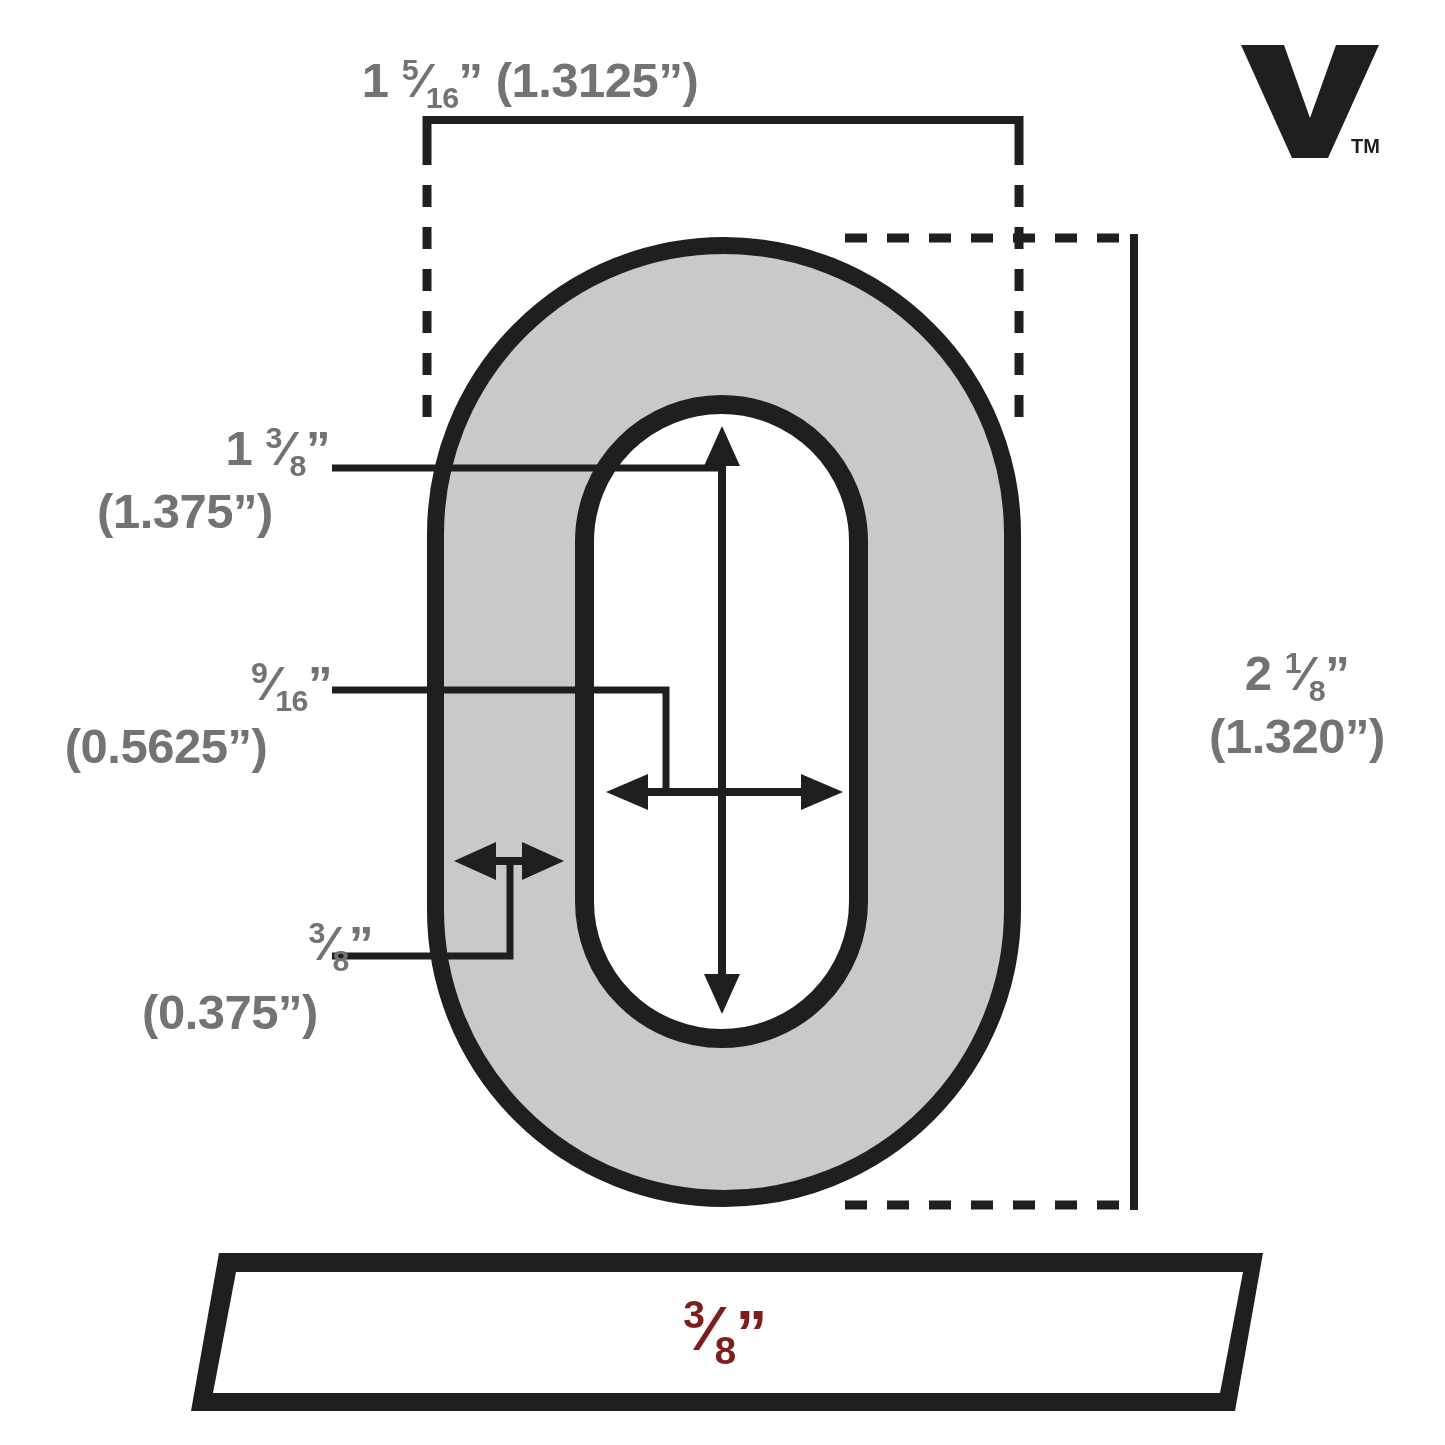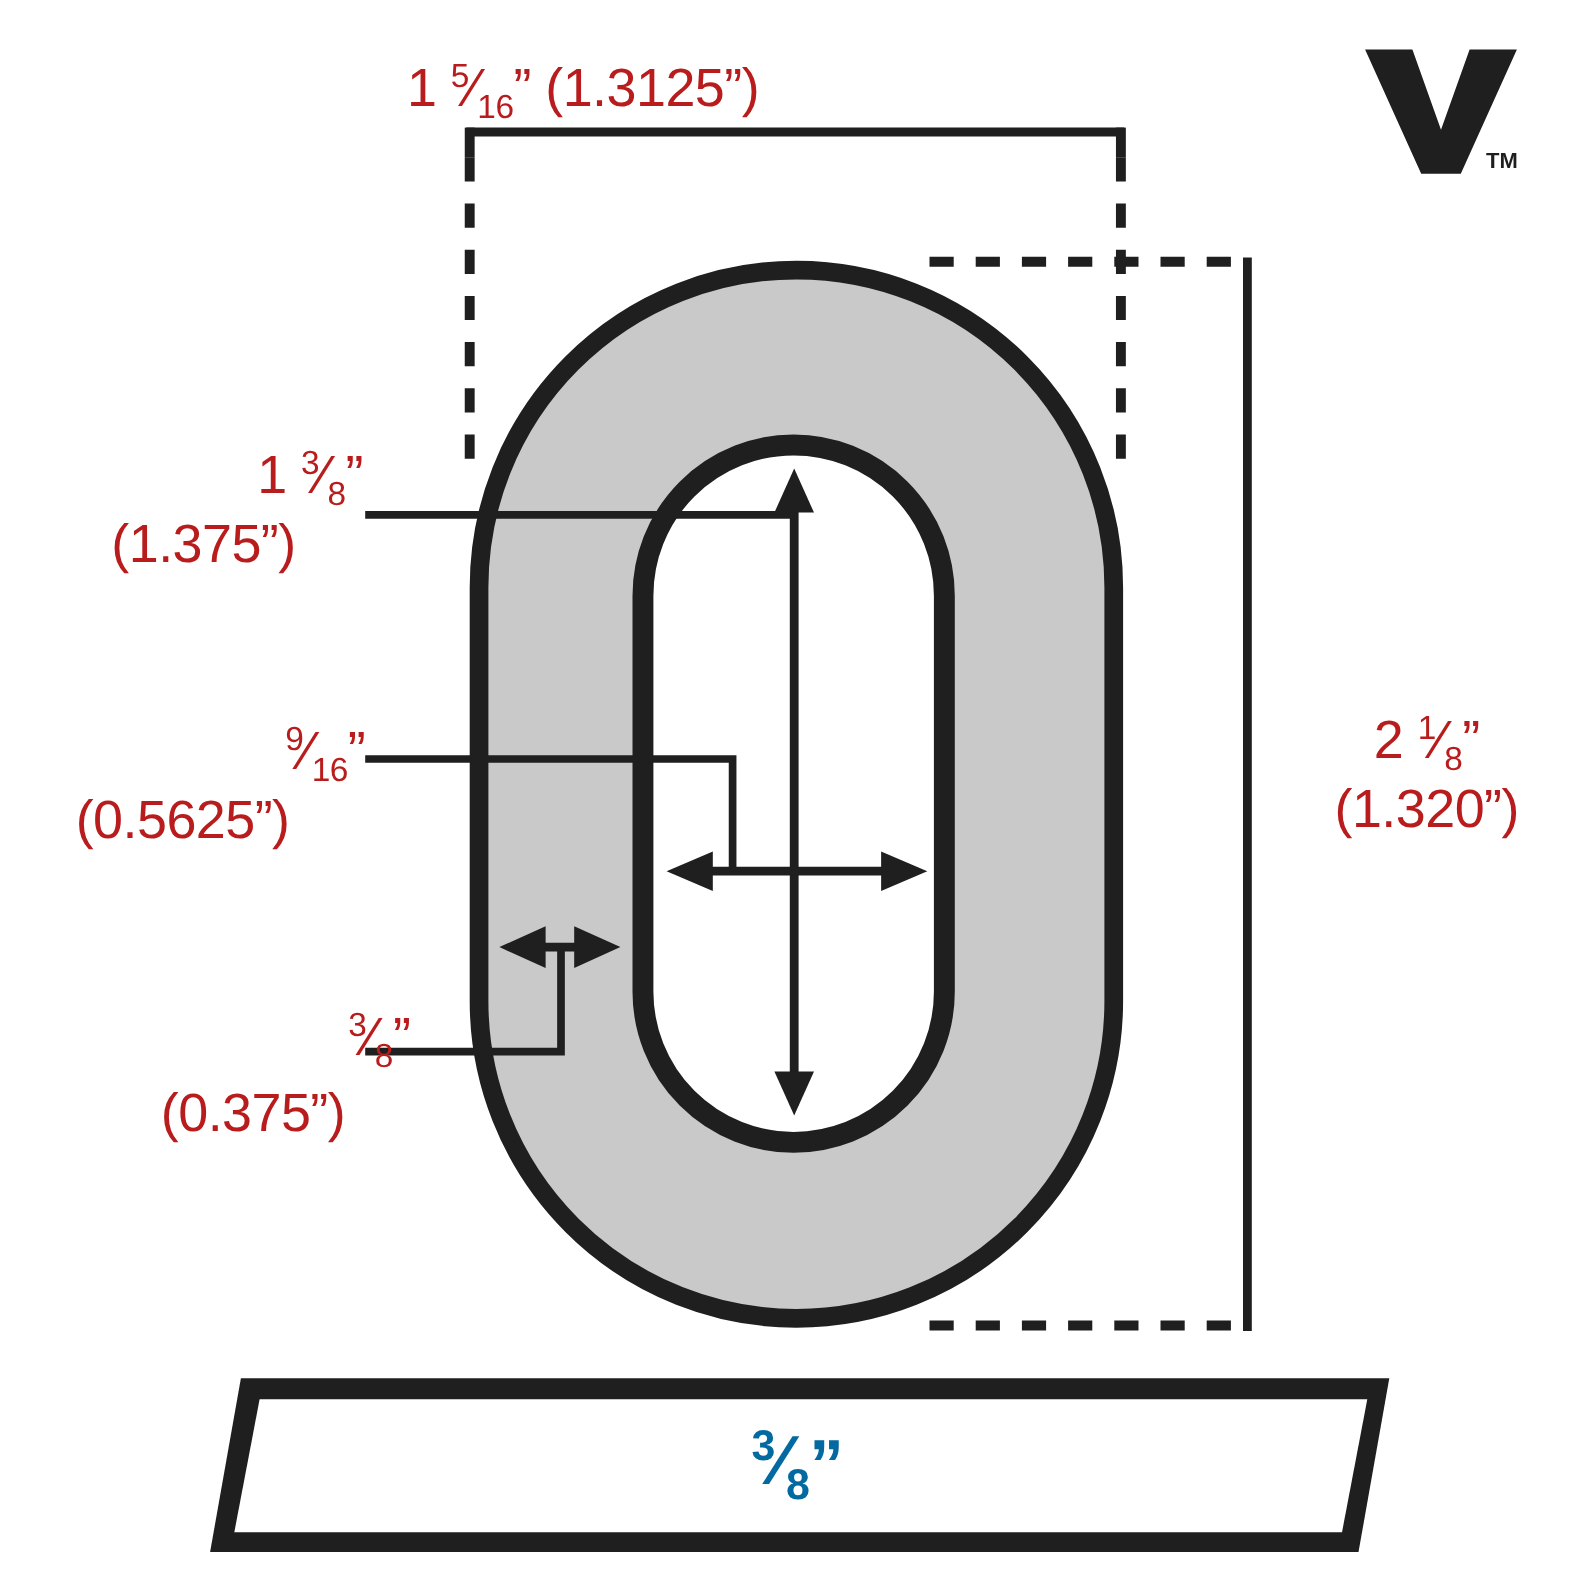--- a/index.html
+++ b/index.html
@@ -19,35 +19,35 @@
   }
   #diagram-svg {
     position: absolute;
     left: 0;
     top: 0;
     width: 1445px;
     height: 1445px;
   }
   .label {
     position: absolute;
-    color: #b91c1c;
-    font-weight: normal;
+    color: #737373;
+    font-weight: bold;
     line-height: 1.16;
     white-space: nowrap;
     letter-spacing: -0.5px;
   }
   .dim-label { font-size: 49px; }
 
   #label-width {
     left: 0; top: 52px;
     width: 1060px;
     text-align: center;
   }
   #label-inner-length {
-    left: 0; top: 404px;
+    left: 0; top: 420px;
     width: 330px;
     text-align: right;
   }
   #label-inner-length .l2 { display: block; text-align: center; padding-left: 40px; }
   #label-inner-width {
     left: 0; top: 655px;
     width: 332px;
     text-align: right;
   }
   #label-inner-width .l2 { display: block; text-align: center; }
@@ -71,21 +71,21 @@
     position: absolute;
     left: 205px;
     top: 1268px;
     width: 1040px;
     height: 128px;
     display: flex;
     align-items: center;
     justify-content: center;
     font-size: 63px;
     font-weight: bold;
-    color: #0369a1;
+    color: #7f1d1d;
     letter-spacing: -0.5px;
     pointer-events: none;
   }
   #logo {
     position: absolute;
     left: 1238px;
     top: 40px;
     width: 150px;
     height: 120px;
   }

